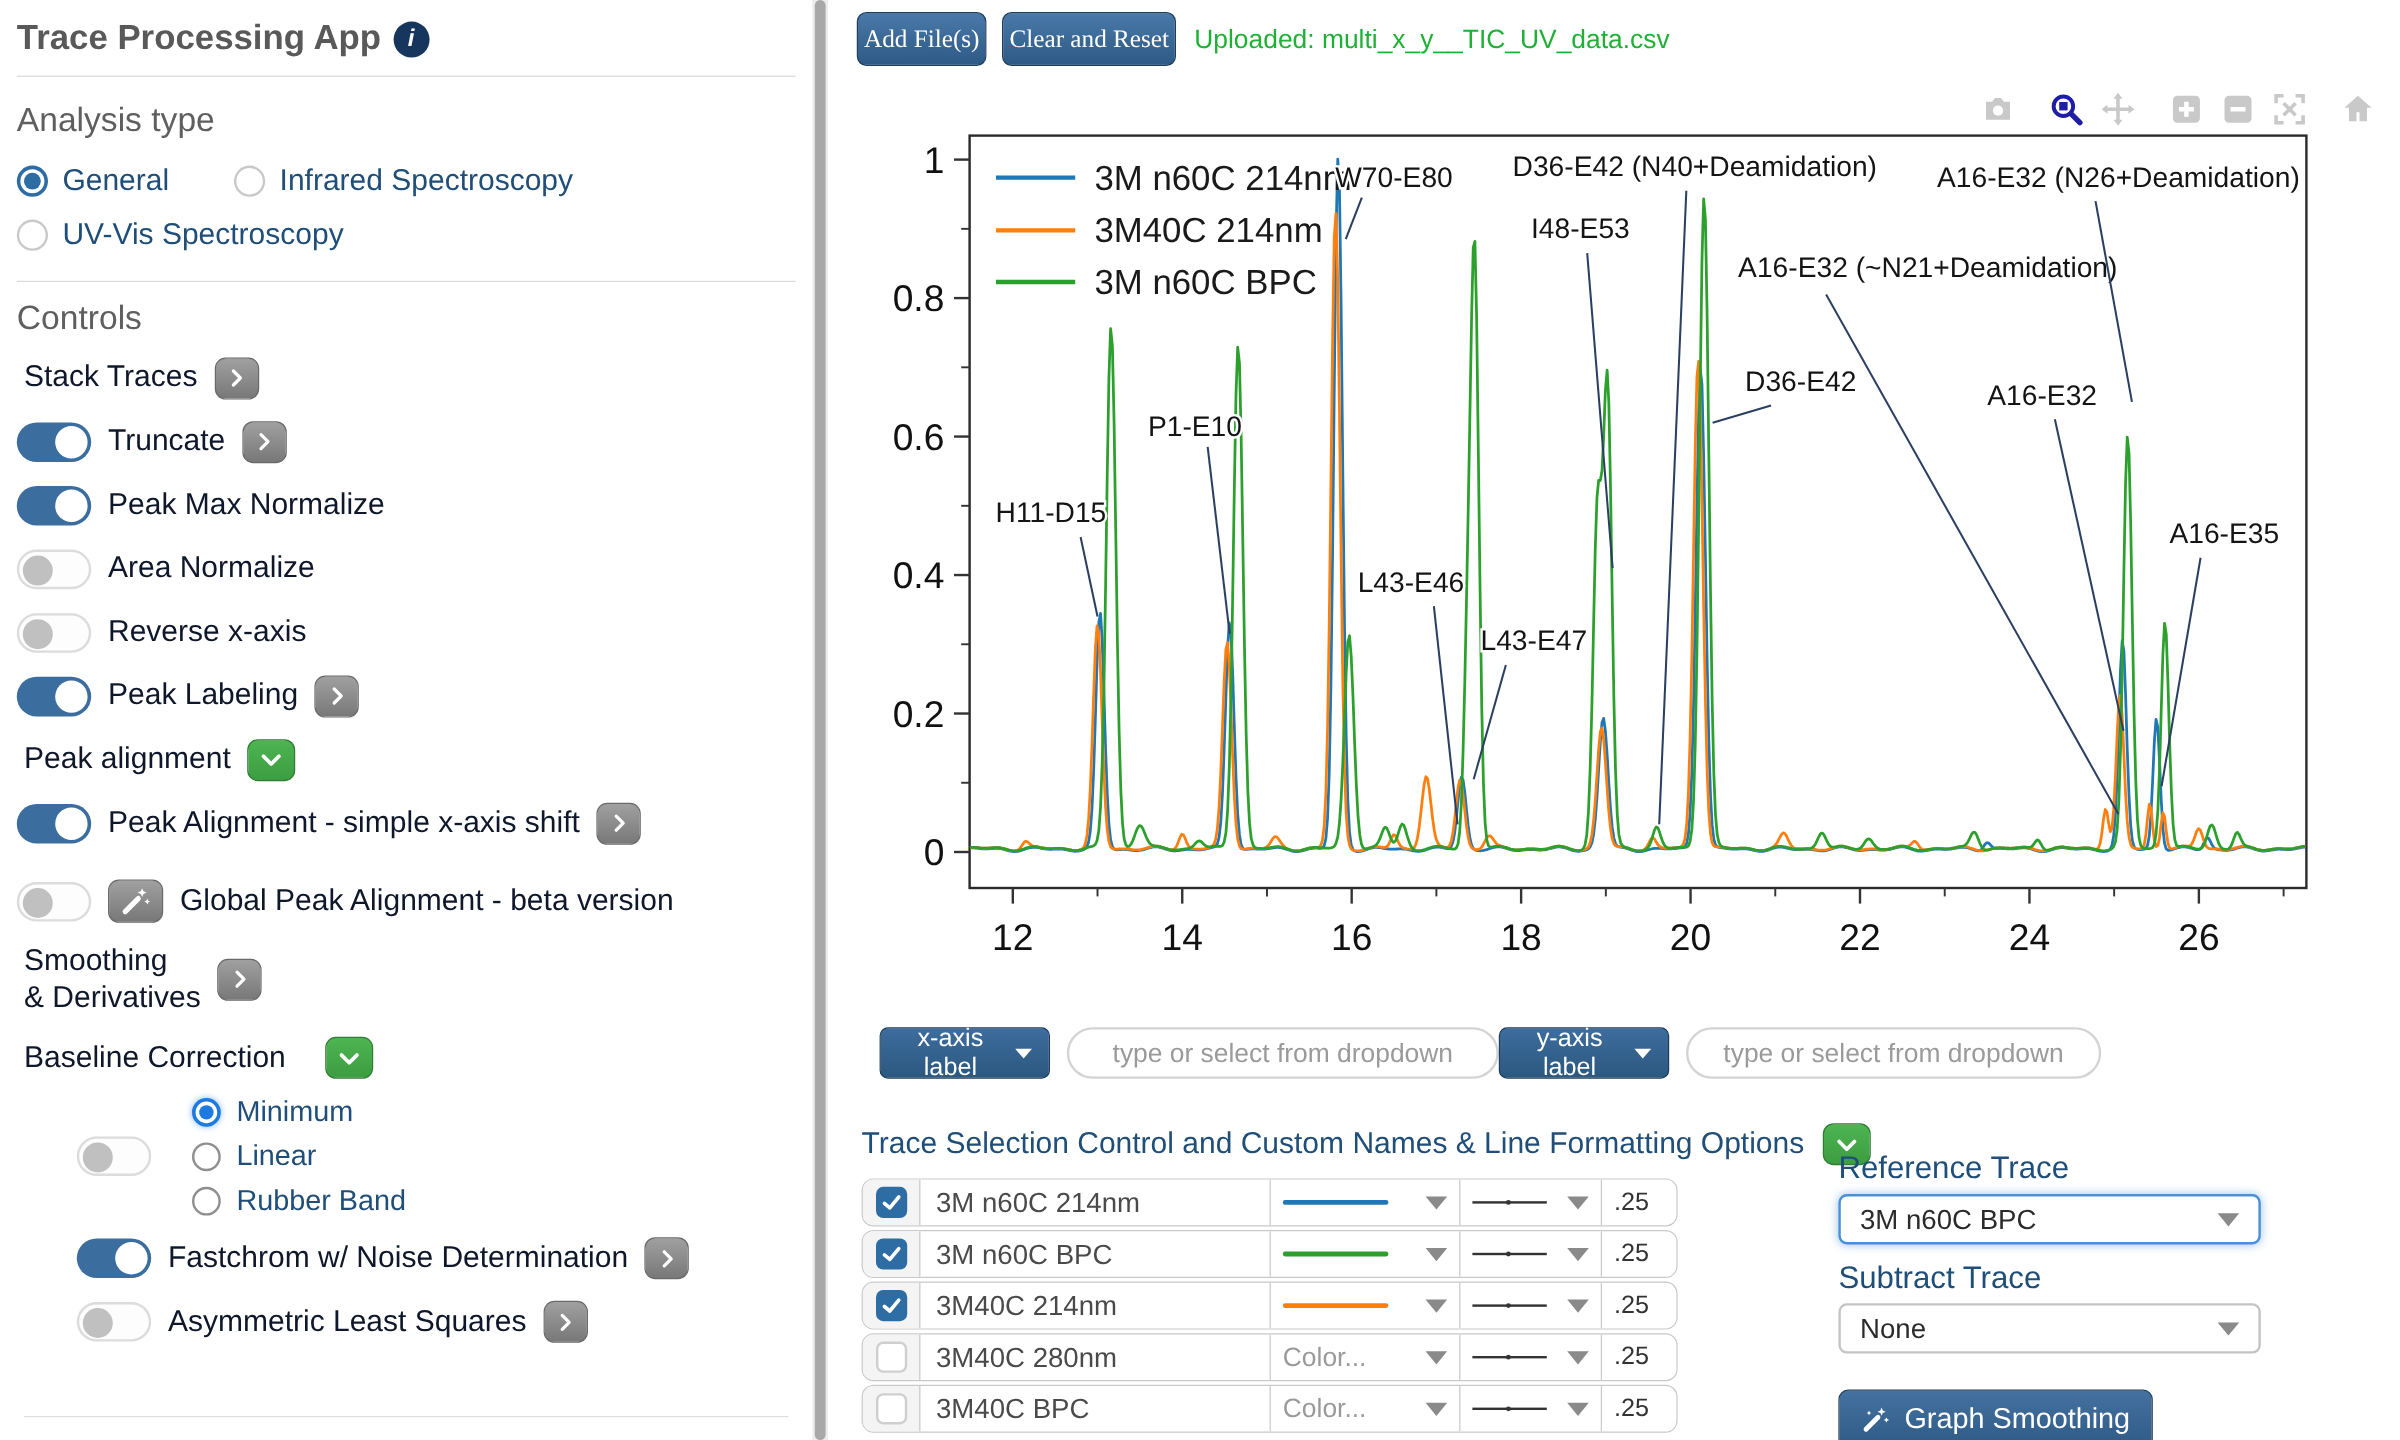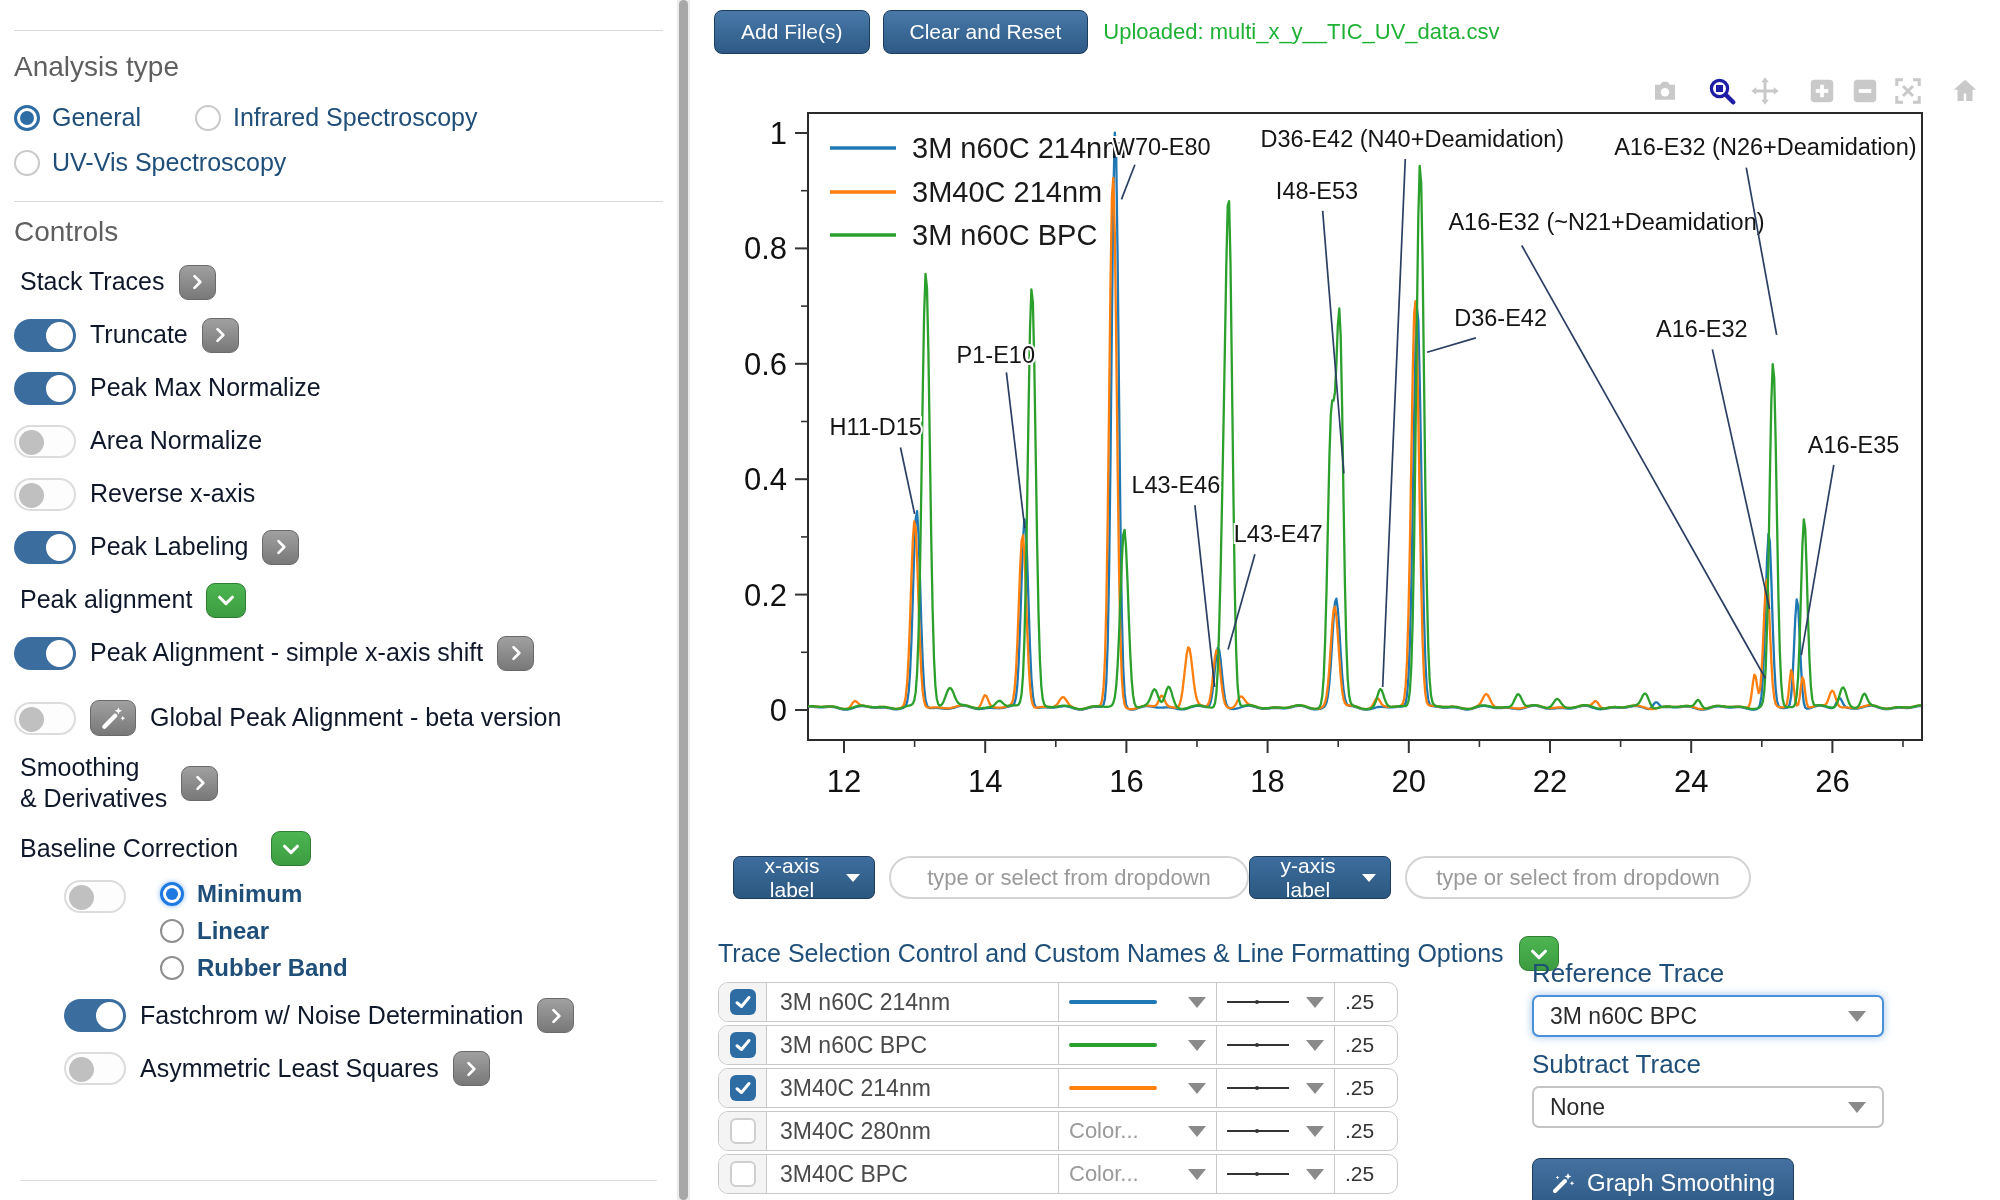--- a/index.html
+++ b/index.html
@@ -30,37 +30,37 @@
   .toggle.on { background:#3c6d9f; }
   .toggle.on .knob { position:absolute; right:3px; top:3px; width:27px; height:27px; border-radius:50%; background:#fff; }
   .toggle.off { background:#fdfdfd; border:2px solid #dcdcdc; }
   .toggle.off .knob { position:absolute; left:3px; top:3px; width:25px; height:25px; border-radius:50%; background:#c0c0c0; }
   .chev-btn { width:37px; height:35px; border-radius:9px; border:1px solid #6a6a6a;
     background:linear-gradient(#a0a0a0,#787878); display:inline-flex; align-items:center; justify-content:center; flex:0 0 auto; cursor:pointer;}
   .chev-btn.green { background:linear-gradient(#4db551,#3c9c41); border-color:#2e7d32; width:40px; }
   .wand-btn { width:46px; height:36px; border-radius:9px; border:1px solid #6a6a6a;
     background:linear-gradient(#a0a0a0,#787878); display:inline-flex; align-items:center; justify-content:center; flex:0 0 auto;}
   .indent1 { margin-left:50px; }
-  .baseline-group { display:flex; margin-top:12px;font-weight:bold; }
+  .baseline-group { display:flex; align-items:center; margin-top:12px; }
   .baseline-radios { display:flex; flex-direction:column; gap:9px; margin-left:34px; }
   .baseline-radios .radio-item { margin-right:0; gap:13px;}
   .baseline-radios .radio { width:24px; height:24px; }
   .baseline-radios .radio.sel::after{ left:3px; top:3px; width:12px; height:12px; }
   .baseline-radios .radio-label { font-size:24px; }
   #side-bottom-hr { position:absolute; left:20px; right:20px; top:1180px; border-top:1px solid #dedede; }
 
   
   #strip { position:absolute; left:677px; top:0; width:13px; height:1200px; background:#ececec; }
   #strip .thumb { position:absolute; left:2px; top:0; width:9px; height:1200px; background:#a8a8a8; border-radius:5px; }
 
   
   #main { position:absolute; left:690px; top:0; width:1310px; height:1200px; }
   #topbar { position:absolute; left:24px; top:10px; display:flex; align-items:center; gap:13px; }
   .blue-btn { background:linear-gradient(#4a79a9,#2d5a85); border:1px solid #1d3d5c; color:#fff;
-    font-size:21px; padding:9px 26px; border-radius:8px; font-family:Liberation Sans, sans-serif; cursor:pointer; }
+    font-size:21px; padding:9px 5px; border-radius:8px; font-family:Liberation Serif, serif; cursor:pointer; }
   #uploaded { color:#1fb135; font-size:22px; margin-left:2px; }
 
   #modebar { position:absolute; top:76px; right:20px; display:flex; align-items:center; }
   .mb-icon { width:30px; height:30px; margin-left:13px; cursor:pointer; }
   .mb-gap { margin-left:27px; }
 
   #chart-svg { position:absolute; left:0; top:60px; }
 
   #axisrow { position:absolute; left:43px; top:856px; width:1397px; display:flex; }
   .axis-btn { background:linear-gradient(#3d6d9e,#2b587f); border:1px solid #1d3c5a; color:#fff; font-size:21px;
@@ -98,20 +98,24 @@
     justify-content:space-between; padding:0 16px; font-size:23px; color:#2b2b2b; margin-bottom:12px; cursor:pointer; }
   .rp-select.focus { border:2px solid #4a90d9; box-shadow:0 0 8px rgba(74,144,217,.55); }
   .rp-select.plain { border:2px solid #c4c4c4; }
   #graph-fmt-btn { margin-top:18px; background:linear-gradient(#44719f,#2d5a85); border:1px solid #1d3d5c;
     color:#fff; font-size:24px; padding:10px 18px; border-radius:8px; display:inline-flex; align-items:center; gap:12px; cursor:pointer;}
 </style>
 </head>
 <body>
 
 <aside id="sidebar">
+  <div class="side-title-row">
+    <span class="side-title">Trace Processing App</span>
+    <span class="info-icon">i</span>
+  </div>
   <hr class="hr">
   <div class="section-h">Analysis type</div>
   <div class="radio-row" id="analysis-row-1">
       <div class="radio-item">
         <span class="radio sel"></span>
         <span class="radio-label">General</span>
       </div>
       <div class="radio-item">
         <span class="radio unsel"></span>
         <span class="radio-label">Infrared Spectroscopy</span>

